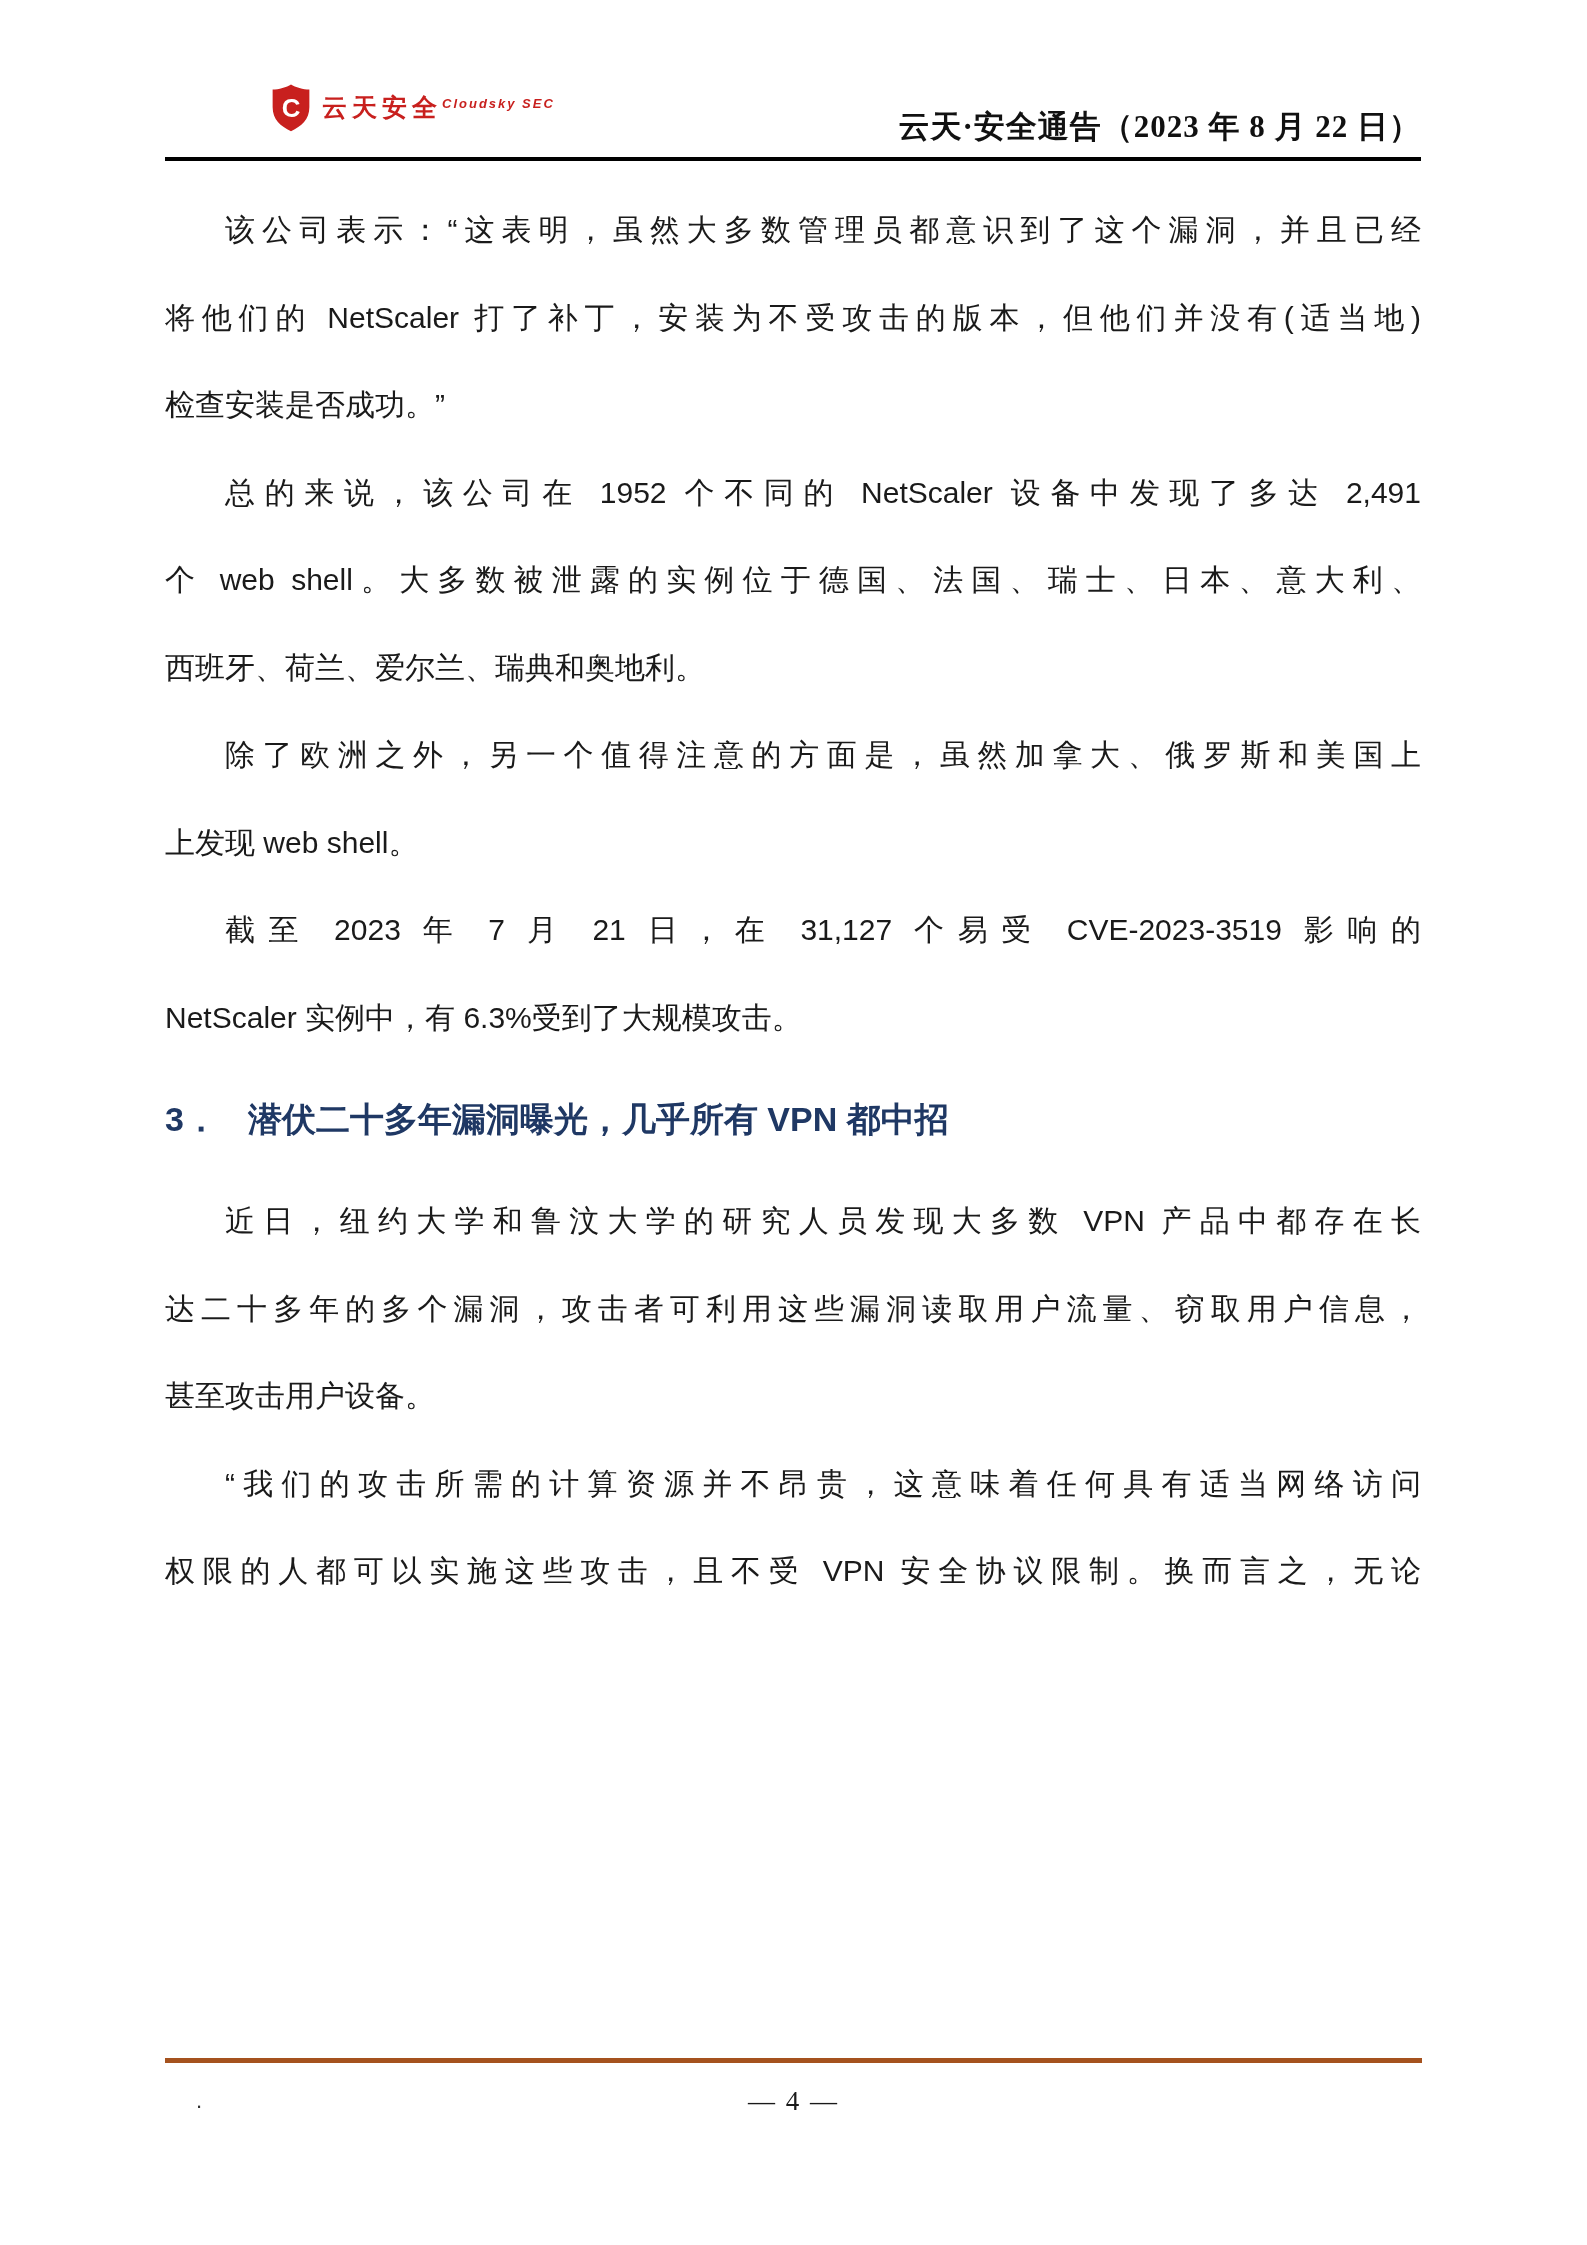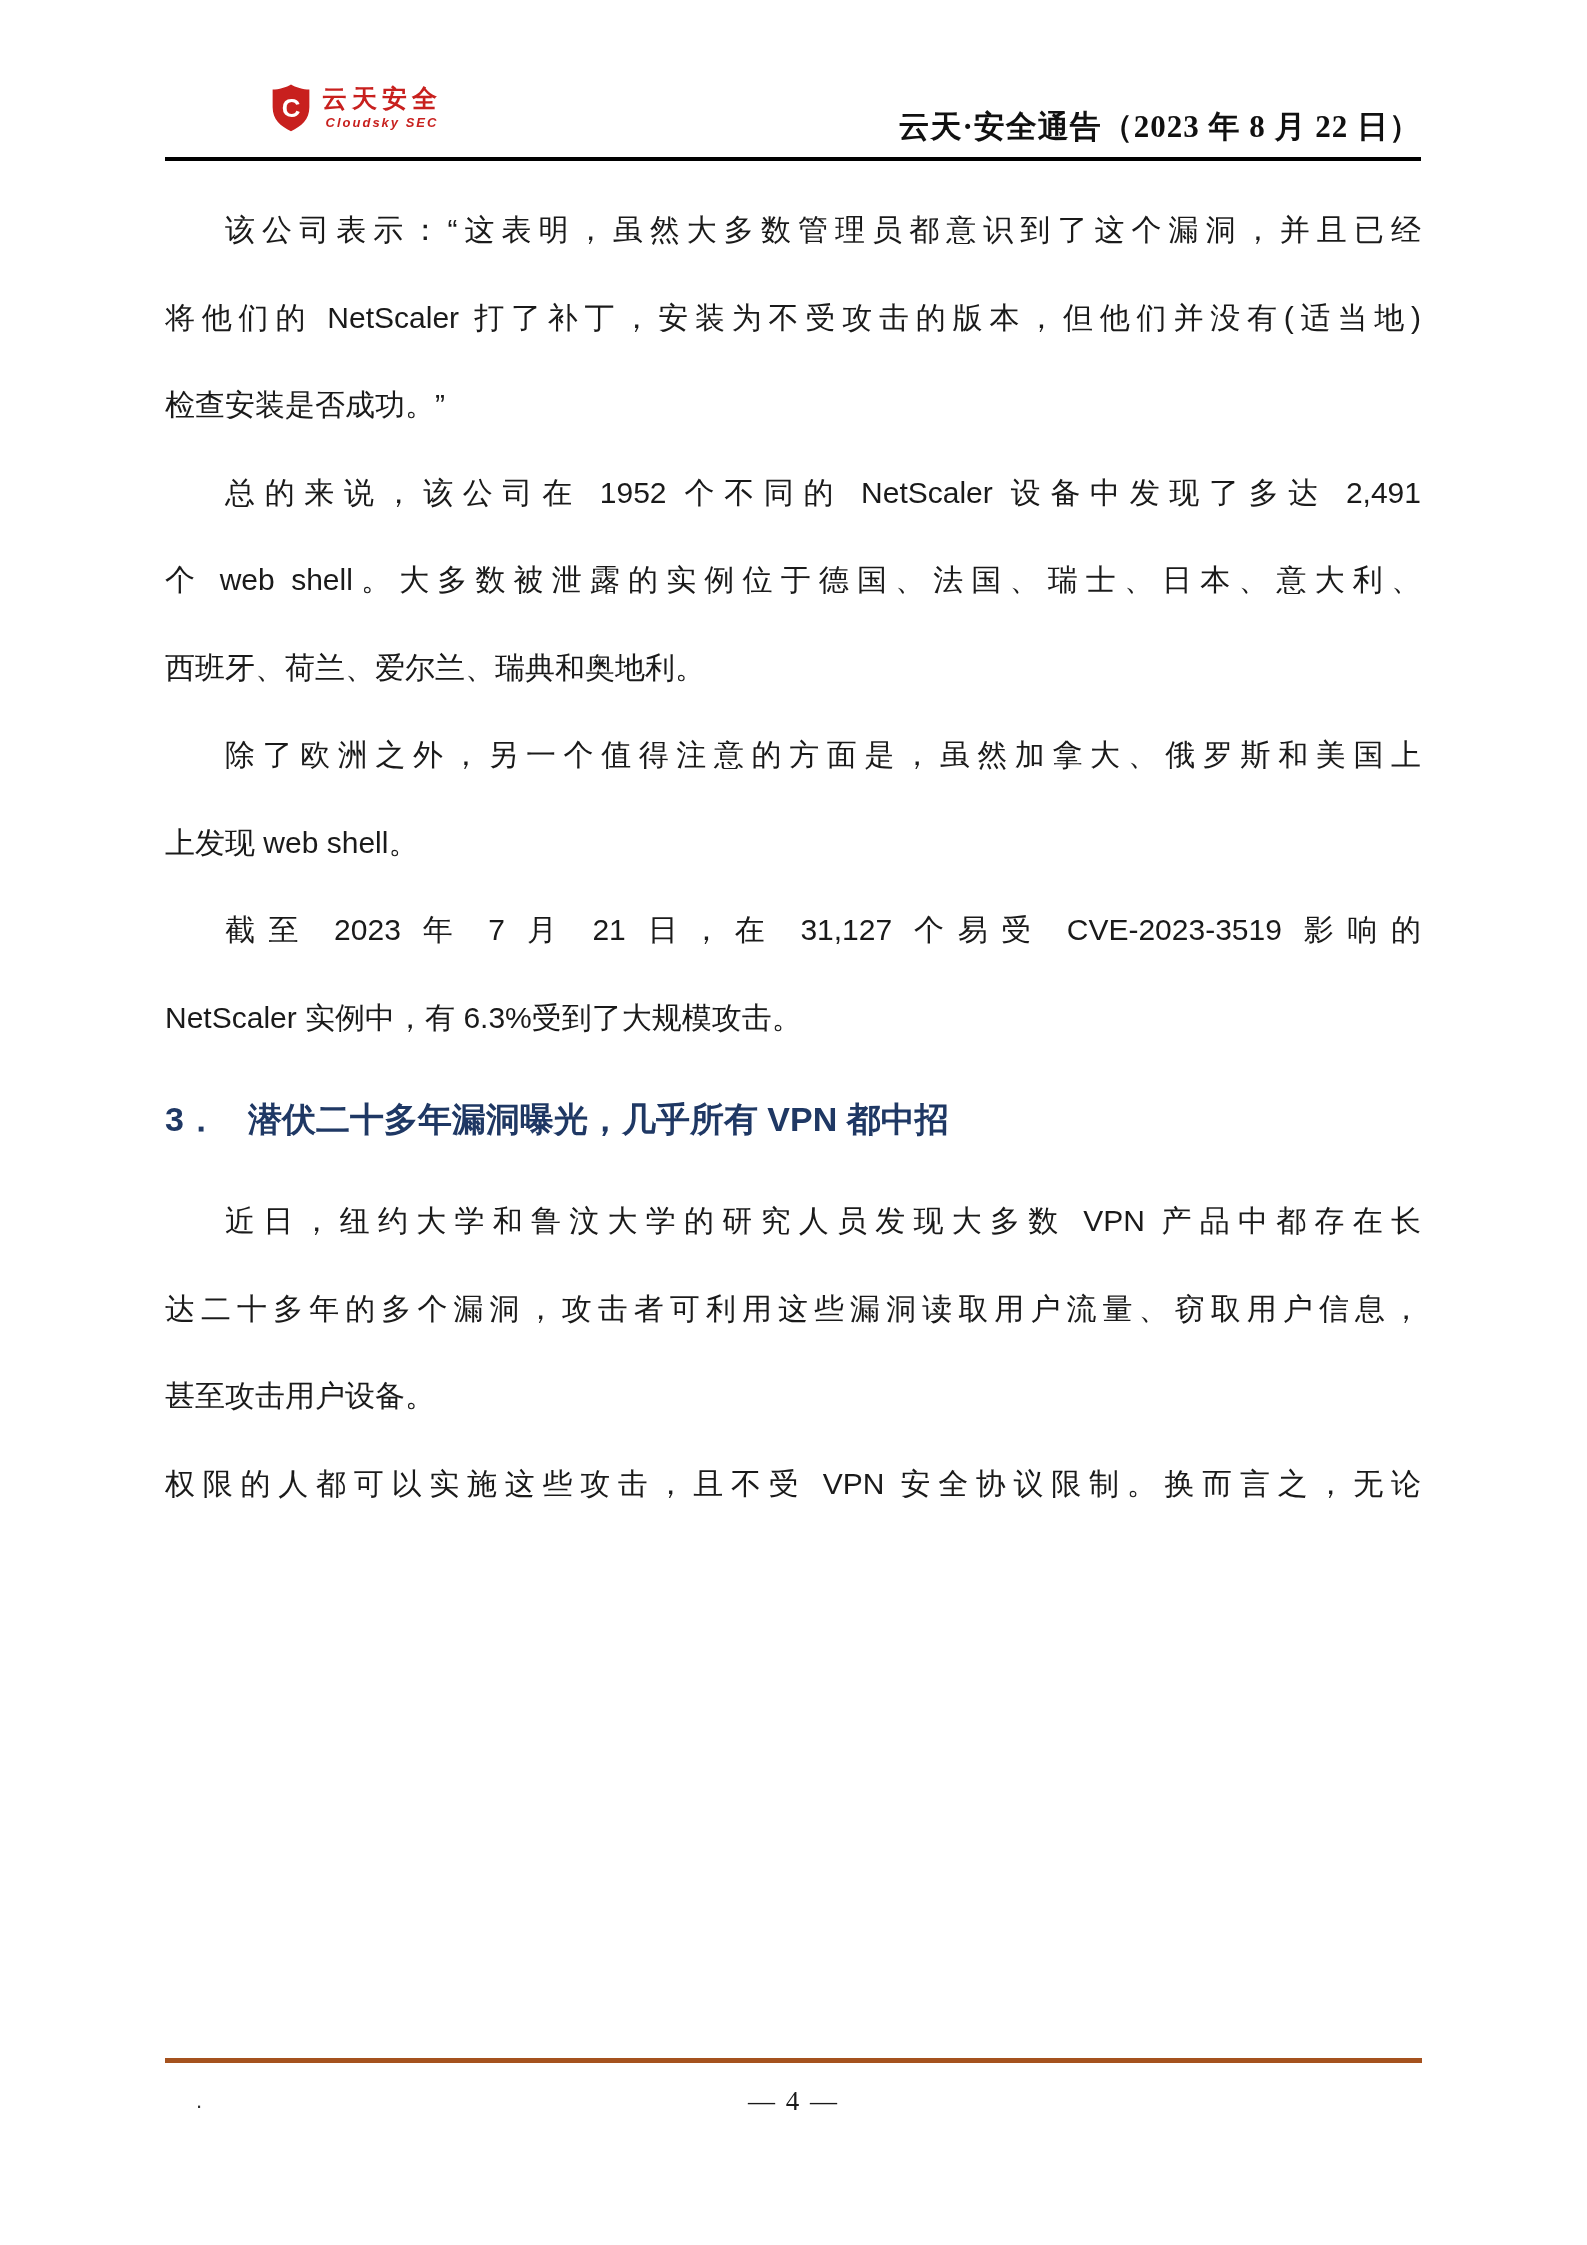--- a/index.html
+++ b/index.html
@@ -10,21 +10,21 @@
     margin:0 auto;
     overflow:hidden;
     font-family:"Liberation Sans","DejaVu Sans",sans-serif;
   }
   
   .logo{
     position:absolute;left:270px;top:84px;
     display:flex;align-items:center;gap:10px;
   }
   .logo-icon{width:42px;height:48px;display:block;}
-  .logo-text{display:flex;flex-direction:column;justify-content:center;}
+  .logo-text{display:flex;flex-direction:row;justify-content:center;}
   .logo-zh{
     font-size:25px;font-weight:bold;letter-spacing:5px;
     color:var(--brand);line-height:1.1;
   }
   .logo-en{
     font-size:13px;font-weight:bold;letter-spacing:2px;
     color:var(--brand);font-style:italic;line-height:1.2;margin-top:2px;text-align:center;
   }
   .header-title{
     position:absolute;right:166px;top:106px;
@@ -126,20 +126,21 @@
       <span class="num">3．</span><span>潜伏二十多年漏洞曝光，几乎所有 VPN 都中招</span>
     </div>
 
     <div class="para">
       <div class="ln indent">近日，纽约大学和鲁汶大学的研究人员发现大多数 VPN 产品中都存在长</div>
       <div class="ln">达二十多年的多个漏洞，攻击者可利用这些漏洞读取用户流量、窃取用户信息，</div>
       <div class="ln end">甚至攻击用户设备。</div>
     </div>
 
     <div class="para">
+      <div class="ln indent">“我们的攻击所需的计算资源并不昂贵，这意味着任何具有适当网络访问</div>
       <div class="ln">权限的人都可以实施这些攻击，且不受 VPN 安全协议限制。换而言之，无论</div>
     </div>
 
   </div>
 
   <div class="footer-rule"></div>
   <div class="footer-left-mark">.</div>
   <div class="page-number">— 4 —</div>
 
 </div>

